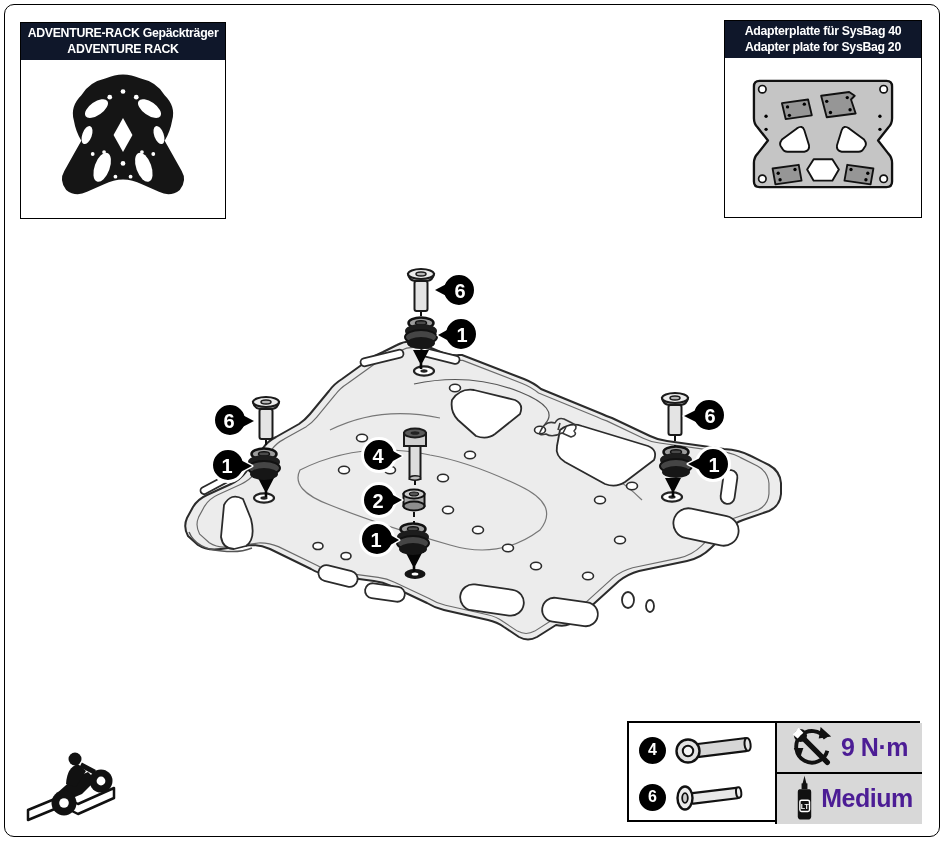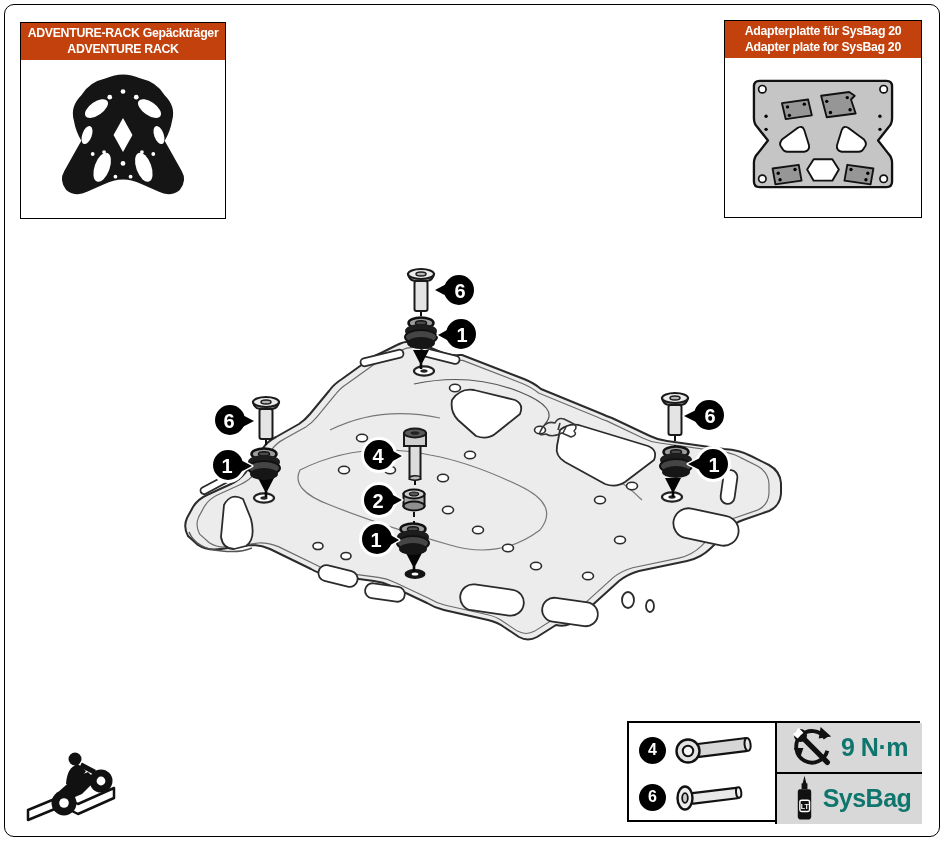--- a/index.html
+++ b/index.html
@@ -3,40 +3,40 @@
 <meta charset="utf-8">
 <style>
   html,body{margin:0;padding:0;background:#fff;}
   .page{position:relative;width:944px;height:841px;background:#fff;overflow:hidden;
         font-family:"Liberation Sans","DejaVu Sans",sans-serif;color:#111;}
   .frame{position:absolute;inset:4px;border:1.6px solid #000;border-radius:10px;}
   
   .panel{position:absolute;border:1.6px solid #000;background:#fff;}
   .panel-left{left:20px;top:22px;width:204px;height:195px;}
   .panel-right{left:724px;top:20px;width:196px;height:196px;}
-  .panel-header{background:#c2410c;color:#fff;text-align:center;font-weight:bold;
+  .panel-header{background:#0f172a;color:#fff;text-align:center;font-weight:bold;
                 font-size:12.3px;line-height:15.5px;padding:3px 2px;letter-spacing:-0.3px;}
   .panel-body{display:flex;align-items:center;justify-content:center;height:calc(100% - 44px);}
   
   .diagram{position:absolute;left:0;top:0;}
   .callout-text{font-weight:bold;font-size:20px;fill:#fff;text-anchor:middle;dominant-baseline:central;}
   
   .moto{position:absolute;left:22px;top:740px;}
   
   .legend{position:absolute;left:627px;top:721px;width:293px;height:101px;
           display:grid;grid-template-columns:148px 145px;grid-template-rows:50.5px 50.5px;
           border:2px solid #000;box-sizing:border-box;background:#fff;}
   .legend-parts{grid-row:1 / span 2;border-right:2px solid #000;display:flex;
                 flex-direction:column;justify-content:space-evenly;padding-left:10px;}
   .legend-row{display:flex;align-items:center;gap:6px;height:40px;}
   .badge{width:27px;height:27px;border-radius:50%;background:#000;color:#fff;font-weight:bold;
          font-size:16px;display:flex;align-items:center;justify-content:center;flex:0 0 27px;}
   .spec-cell{background:#d8d8d8;display:flex;align-items:center;padding:0 8px 0 12px;box-sizing:border-box;}
   .spec-cell.top{border-bottom:2px solid #000;}
-  .spec-text{flex:1;text-align:center;font-weight:bold;font-size:25px;color:#0f766e;letter-spacing:-0.5px;}
+  .spec-text{flex:1;text-align:center;font-weight:bold;font-size:25px;color:#4c1d95;letter-spacing:-0.5px;}
 </style>
 </head>
 <body>
 
 <div class="page">
   <div class="frame"></div>
 
   <div class="panel panel-left">
     <div class="panel-header">
       <div>ADVENTURE-RACK Gepäckträger</div>
@@ -61,21 +61,21 @@
         <circle cx="112" cy="94" r="2" fill="#fff"></circle>
           <circle cx="72" cy="118" r="2" fill="#fff"></circle>
         <circle cx="88" cy="118" r="2" fill="#fff"></circle>
           <circle cx="80" cy="104" r="2.5" fill="#fff"></circle>
       </svg>
     </div>
   </div>
 
   <div class="panel panel-right">
     <div class="panel-header">
-      <div>Adapterplatte für SysBag 20</div>
+      <div>Adapterplatte für SysBag 40</div>
       <div>Adapter plate for SysBag 20</div>
     </div>
     <div class="panel-body">
       <svg width="176" height="140" viewBox="0 0 180 150">
         <path fill="#c5c5c5" stroke="#111" stroke-width="2.5" stroke-linejoin="round" d="M22,18 L158,18 Q164,18 164,24 L164,58 Q164,64 160,68 L149,82 L160,96 Q164,100 164,106 L164,126 Q164,132 158,132 L22,132 Q16,132 16,126 L16,106 Q16,100 20,96 L31,82 L20,68 Q16,64 16,58 L16,24 Q16,18 22,18 Z"></path>
         <path fill="#fff" stroke="#111" stroke-width="2" stroke-linejoin="round" d="M46,90 Q42,86 46,81 L62,69 Q68,65 70,71 L75,87 Q76,93 70,94 L52,94 Q48,94 46,90 Z"></path>
         <path fill="#fff" stroke="#111" stroke-width="2" stroke-linejoin="round" d="M134,90 Q138,86 134,81 L118,69 Q112,65 110,71 L105,87 Q104,93 110,94 L128,94 Q132,94 134,90 Z"></path>
         <path fill="#fff" stroke="#111" stroke-width="2" stroke-linejoin="round" d="M80,102 L100,102 L107,113 L100,125 L80,125 L73,113 Z"></path>
         <path fill="#969696" stroke="#111" stroke-width="2" stroke-linejoin="round" d="M46,42 L74,38 L78,55 L50,59 Z"></path>
         <path fill="#969696" stroke="#111" stroke-width="2" stroke-linejoin="round" d="M88,34 L118,30 L124,34 L120,38 L125,53 L94,57 Z"></path>
@@ -359,16 +359,16 @@
       <span class="spec-text">9 N·m</span>
     </div>
     <div class="spec-cell">
       <svg width="31" height="47" viewBox="0 0 32 56">
         <polygon points="16,1 13.5,11 18.5,11" fill="#111"></polygon>
         <rect x="12.5" y="10" width="7" height="7" fill="#111"></rect>
         <path d="M10,17 Q8,17 8,20 L8,49 Q8,53 12,53 L20,53 Q24,53 24,49 L24,20 Q24,17 22,17 Z" fill="#111"></path>
         <rect x="10.5" y="30" width="11.5" height="13.5" rx="2" fill="none" stroke="#fff" stroke-width="1.7"></rect>
         <text x="16.3" y="37.6" text-anchor="middle" dominant-baseline="central" font-size="8.5" font-weight="bold" fill="#fff">LT</text>
       </svg>
-      <span class="spec-text">SysBag</span>
+      <span class="spec-text">Medium</span>
     </div>
   </div>
 </div>
 
 </body></html>

